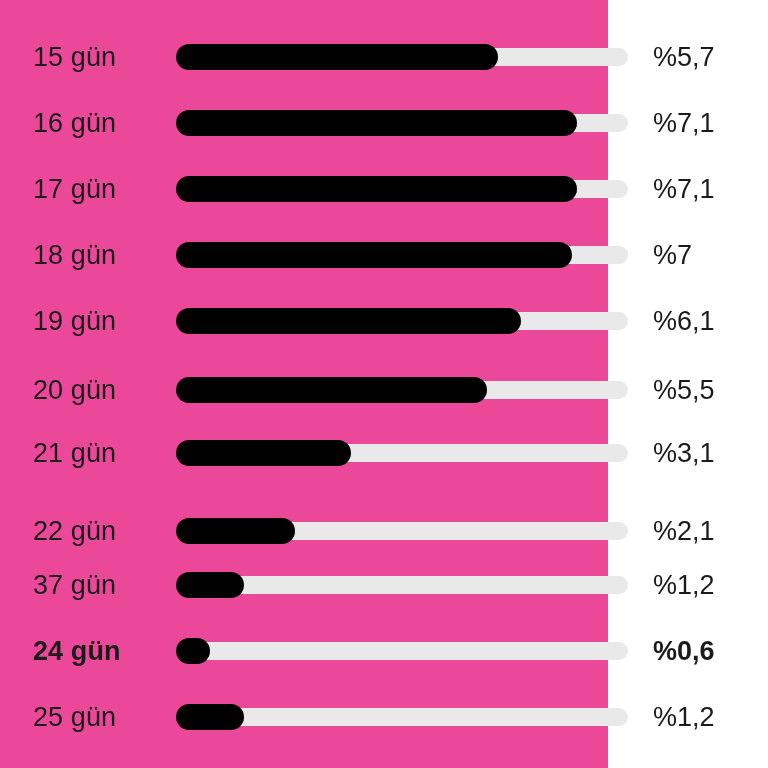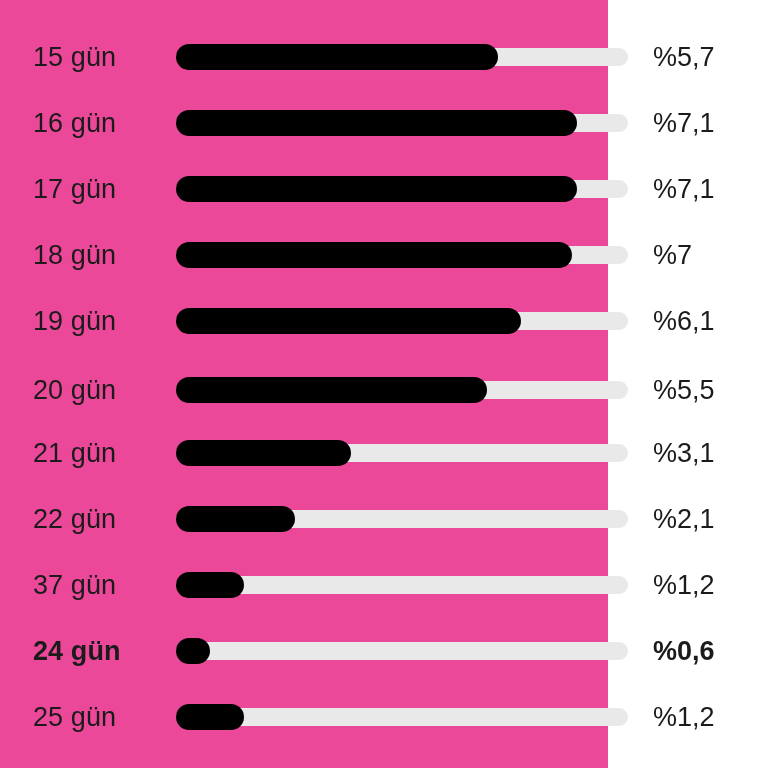--- a/index.html
+++ b/index.html
@@ -143,21 +143,21 @@
       <div class="row-value">%5,5</div>
     </div>
     <div class="row" style="top: 431px;">
       <div class="row-label">21 gün</div>
       <div class="track-wrap">
         <div class="track"></div>
         <div class="fill" style="width: 175px;"></div>
       </div>
       <div class="row-value">%3,1</div>
     </div>
-    <div class="row" style="top: 497px;">
+    <div class="row" style="top: 509px;">
       <div class="row-label">22 gün</div>
       <div class="track-wrap">
         <div class="track"></div>
         <div class="fill" style="width: 119px;"></div>
       </div>
       <div class="row-value">%2,1</div>
     </div>
     <div class="row" style="top: 563px;">
       <div class="row-label">37 gün</div>
       <div class="track-wrap">

